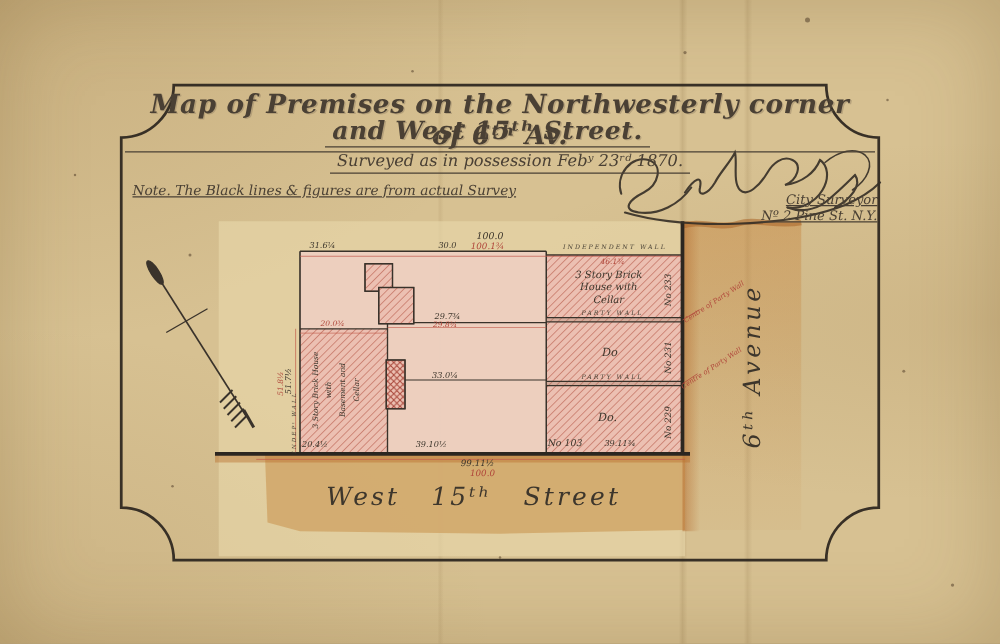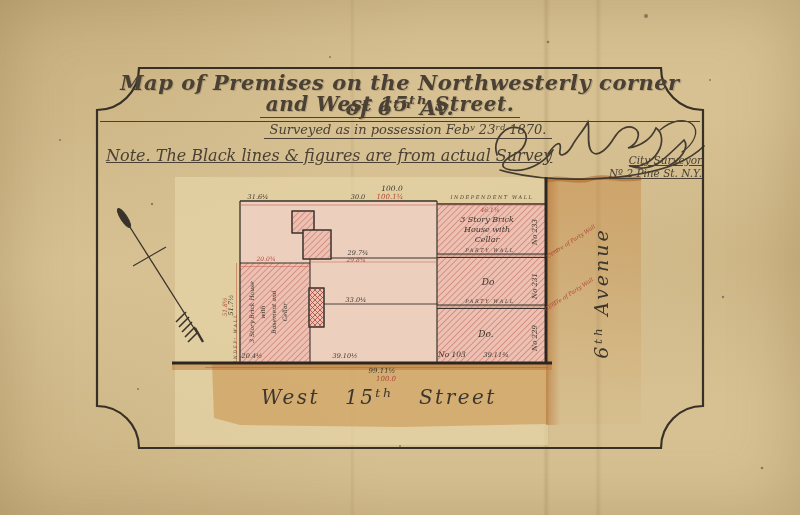--- a/index.html
+++ b/index.html
@@ -17,21 +17,21 @@
     font-family:"DejaVu Serif","DejaVu Sans",serif;
   }
   .hdr{position:absolute;color:#4a4034;font-style:italic;text-decoration:underline;}
   .title1{left:100px;right:100px;top:70px;text-align:center;font-size:21px;font-weight:bold;
           letter-spacing:.5px;text-shadow:1.1px .8px 0 rgba(125,110,85,.35);}
   .title2{left:100px;right:120px;top:92px;text-align:center;font-size:20px;font-weight:bold;
           letter-spacing:.5px;text-shadow:1.1px .8px 0 rgba(125,110,85,.35);}
   .u{display:inline-block;border-bottom:1.6px solid #4a4034;padding:0 6px 1px 6px;}
   .surveyed{left:208px;width:400px;top:122px;text-align:center;font-size:13px;}
   .surveyed .u{border-bottom-width:1px;}
-  .note1{left:106px;top:146px;font-size:16px;}
+  .note1{left:106px;top:146px;font-size:11px;}
   .note2{left:118px;top:161px;font-size:11px;white-space:pre;}
   .surv-block{right:98px;top:154px;text-align:right;font-size:10.5px;line-height:13px;}
   svg{position:absolute;left:0;top:0;}
   .mapink{fill:#3d362c;font-style:italic;}
   .mapred{fill:#b0463a;font-style:italic;}
   .wall-label{fill:#4a4236;letter-spacing:1.6px;font-style:italic;}
 </style>
 </head>
 <body>
 

